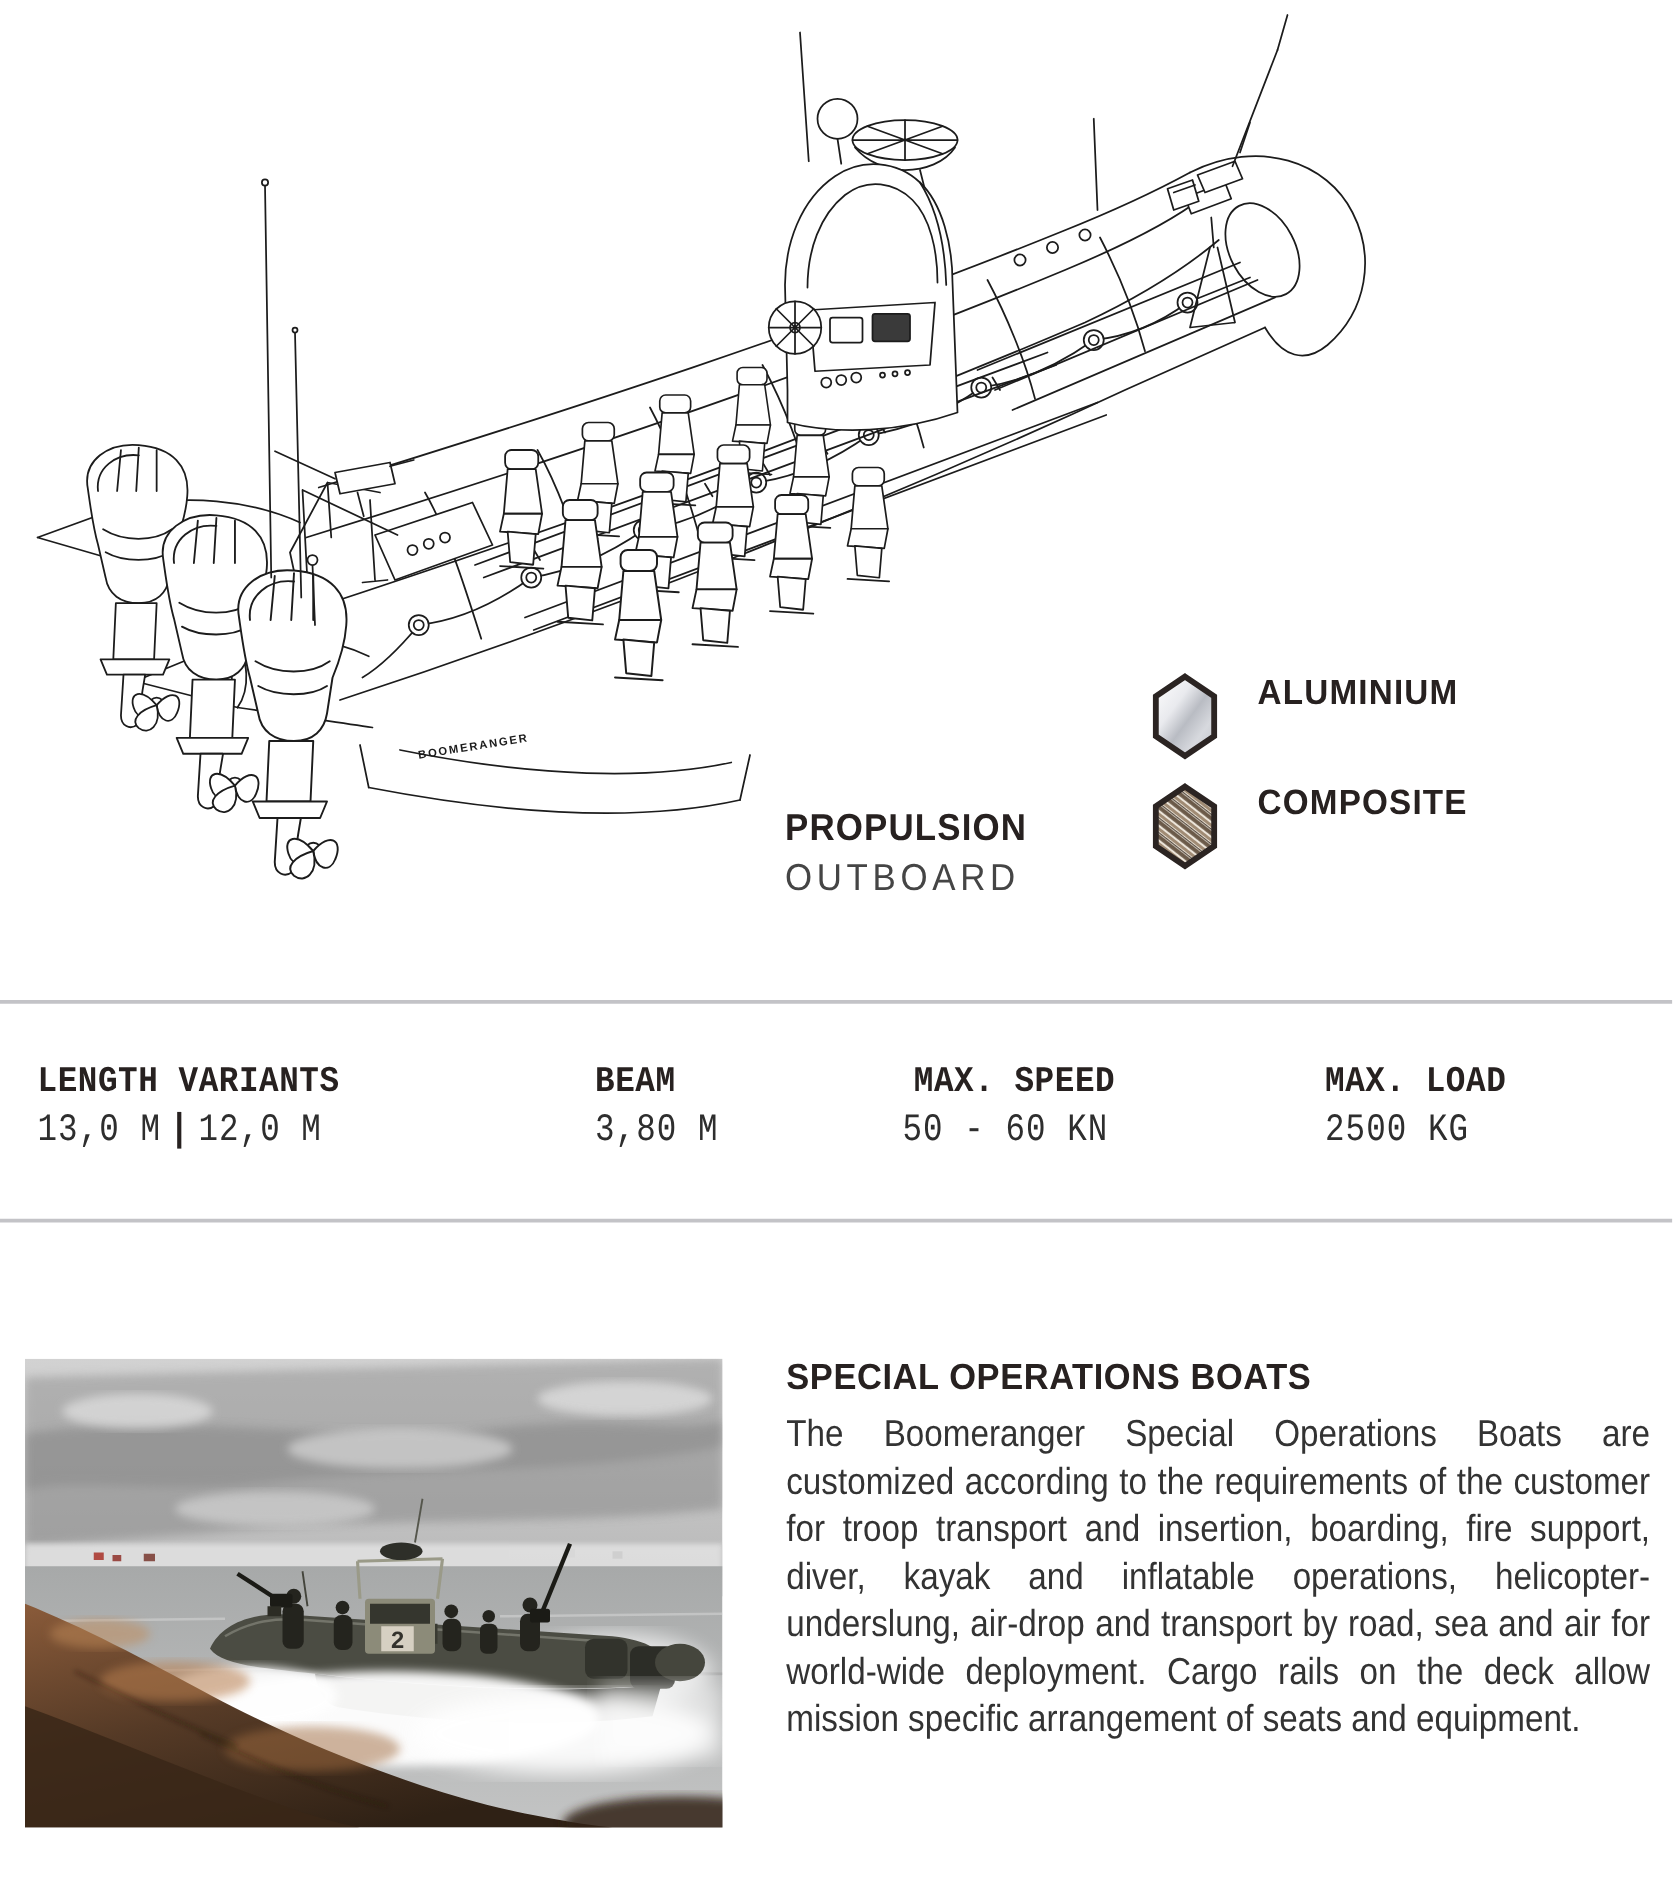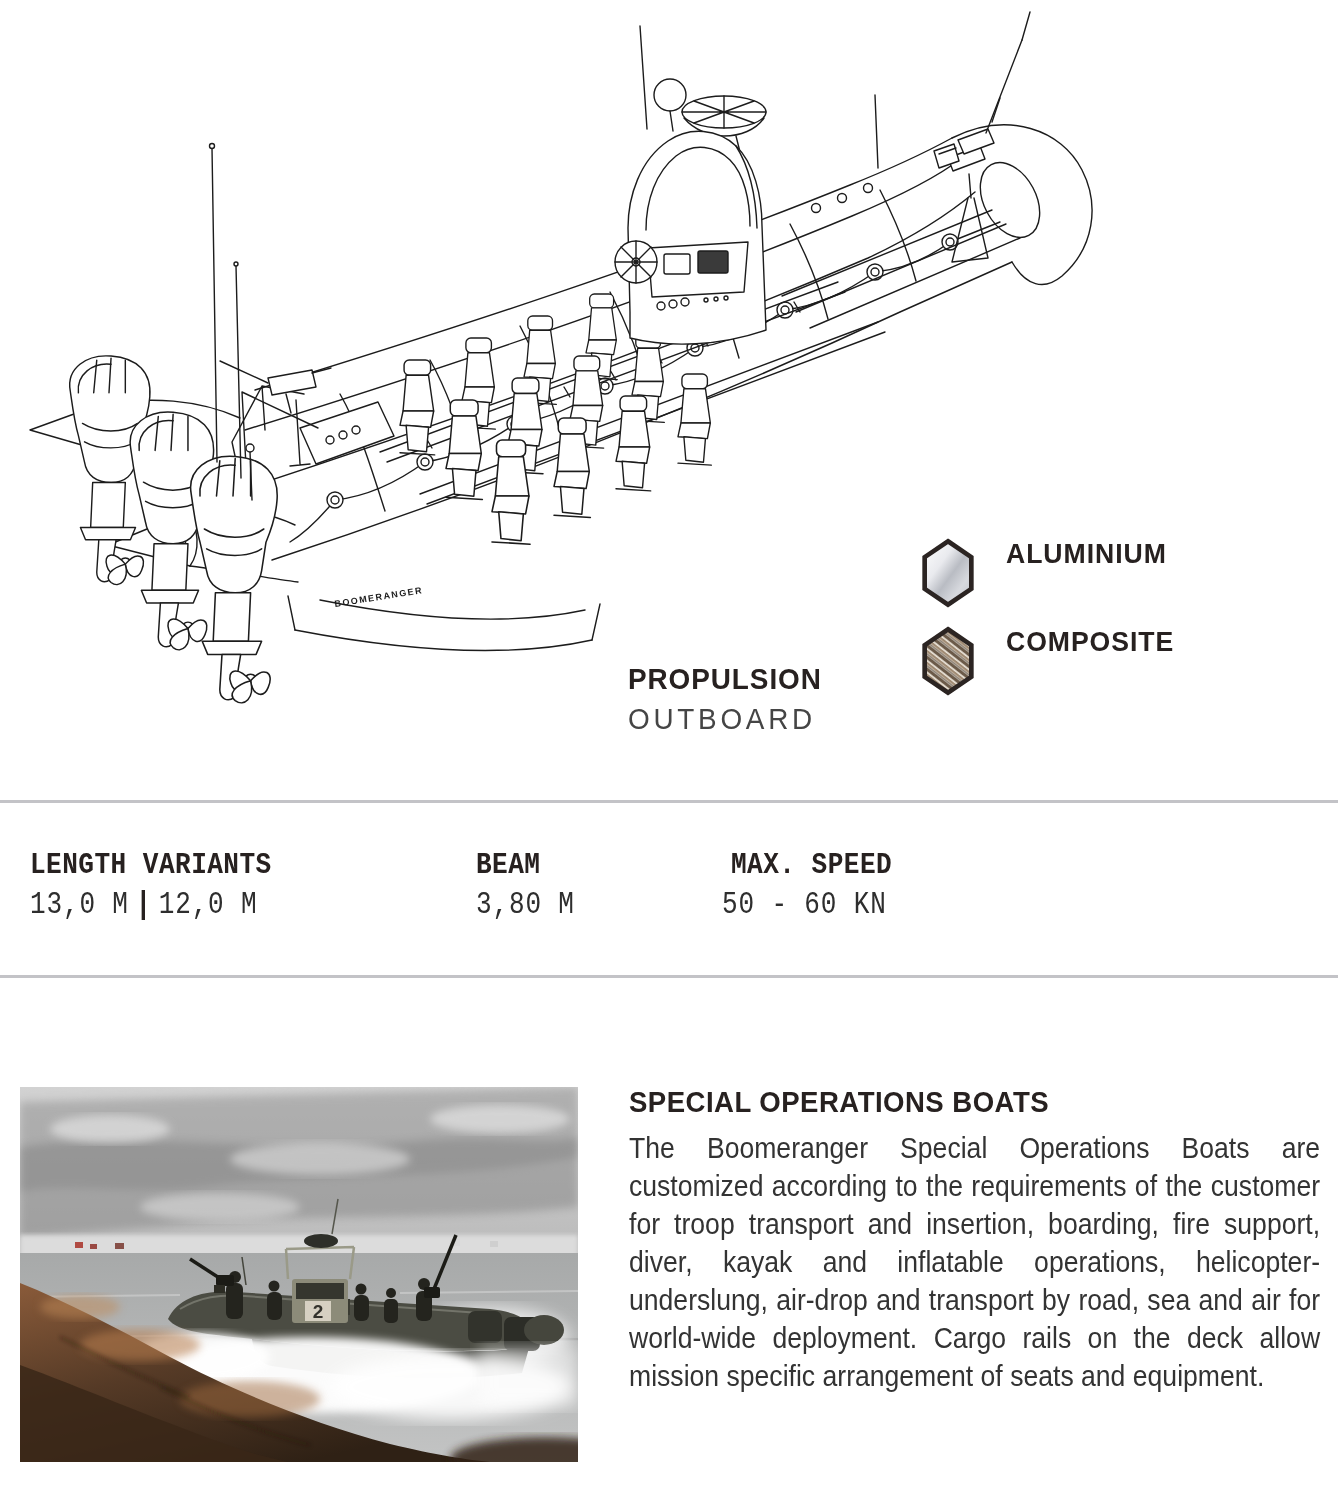--- a/index.html
+++ b/index.html
@@ -6,21 +6,21 @@
   body{font-family:"Liberation Sans", sans-serif;}
   .page{position:relative;width:1338px;height:1503px;background:#ffffff;overflow:hidden;}
 
   
   .drawing-svg{position:absolute;left:0;top:0;}
   .ink path,.ink circle,.ink ellipse,.ink rect,.ink line{stroke:#1c1c1c;stroke-width:1.4;fill:none;stroke-linecap:round;stroke-linejoin:round;}
   .ink .wf{fill:#ffffff;}
   .ink .dk{fill:#3a3a3a;}
   .ink text{stroke:none;fill:#1b1b1b;font-family:"Liberation Sans",sans-serif;}
 
-  .propulsion{position:absolute;left:628px;top:662px;}
+  .propulsion{position:absolute;left:628px;top:646px;}
   .propulsion .plabel{display:inline-block;font-size:30px;font-weight:700;letter-spacing:1px;color:#272120;transform:scaleX(.93);transform-origin:left top;}
   .propulsion .pvalue{display:inline-block;margin-top:6px;font-size:30px;font-weight:400;letter-spacing:4px;color:#454545;transform:scaleX(.93);transform-origin:left top;}
 
   .legend-item{position:absolute;left:920px;display:flex;align-items:flex-start;}
   .legend-item.alu{top:538px;}
   .legend-item.comp{top:626px;}
   .legend-item .hex{width:56px;height:70px;flex:0 0 auto;}
   .legend-item .mat-label{display:inline-block;margin-left:30px;font-size:28px;font-weight:700;letter-spacing:1px;color:#272120;transform:scaleX(.95);transform-origin:left center;white-space:nowrap;}
 
   
@@ -254,20 +254,24 @@
     <span class="spec-label">LENGTH VARIANTS</span>
     <span class="spec-value"><span>13,0 M</span><span class="sep">|</span><span>12,0 M</span></span>
   </div>
   <div class="spec-col c2">
     <span class="spec-label">BEAM</span>
     <span class="spec-value">3,80 M</span>
   </div>
   <div class="spec-col c3">
     <span class="spec-label">MAX. SPEED</span>
     <span class="spec-value">50 - 60 KN</span>
+  </div>
+  <div class="spec-col c4">
+    <span class="spec-label">MAX. LOAD</span>
+    <span class="spec-value">2500 KG</span>
   </div>
 
   <svg class="photo-svg" width="558" height="375" viewBox="0 0 558 375" xmlns="http://www.w3.org/2000/svg">
     <defs>
       <linearGradient id="skyg" x1="0" y1="0" x2="0" y2="1">
         <stop offset="0" stop-color="#d2d2d2"></stop>
           <stop offset="1" stop-color="#b7b7b7"></stop>
       </linearGradient>
       <linearGradient id="waterg" x1="0" y1="0" x2="0" y2="1">
         <stop offset="0" stop-color="#a7a9a9"></stop>

